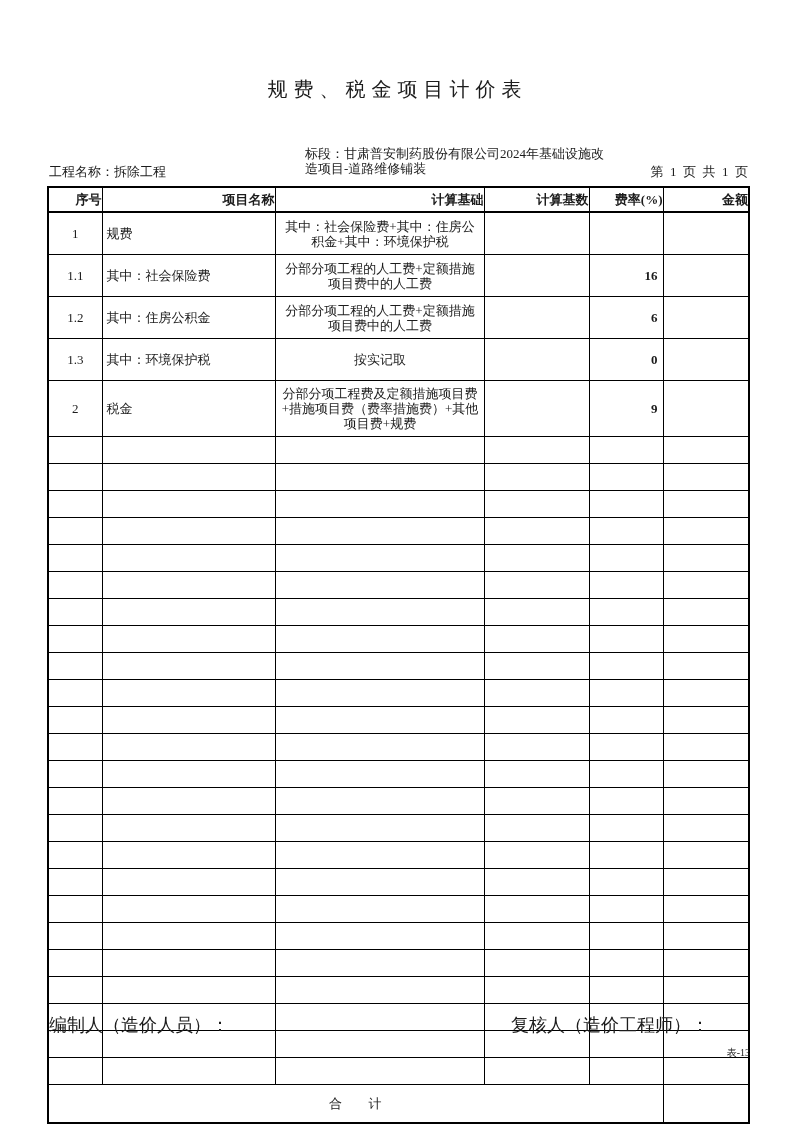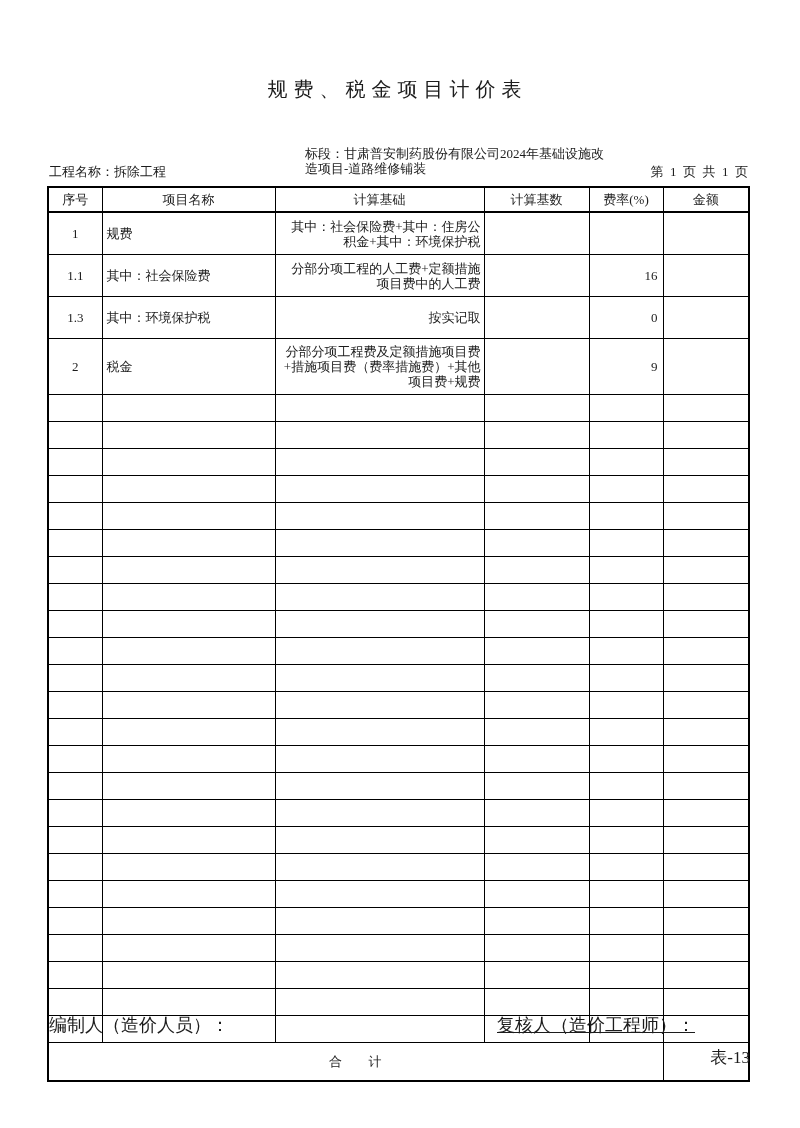--- a/index.html
+++ b/index.html
@@ -37,40 +37,40 @@
     border: 2px solid #000;
     font-size: 13px;
   }
   .fee-table th, .fee-table td {
     border: 1px solid #000;
     vertical-align: middle;
     line-height: 15px;
     overflow: hidden;
   }
   .fee-table thead tr { height: 25px; }
-  .fee-table thead th { font-weight: normal; text-align: center; border-bottom-width: 2px; }
+  .fee-table thead th { font-weight: bold; text-align: right; border-bottom-width: 2px; }
   .c-seq   { text-align: center; }
   .c-name  { text-align: left; padding: 13px 4px; }
-  .c-basis { text-align: right; padding: 1px 3px 1px 4px; }
+  .c-basis { text-align: center; padding: 1px 3px 1px 4px; }
   .c-base  { text-align: left; padding: 1px 4px; }
-  .c-rate  { text-align: right; padding: 1px 5px 1px 12px; }
+  .c-rate  { text-align: right; padding: 1px 5px 1px 12px; font-weight: bold; }
   .c-amount{ text-align: right; padding: 1px 5px 1px 2px; }
   .dr0 { height: 39px; }
   .dr1 { height: 37px; }
   .dr2 { height: 36px; }
   .dr3 { height: 21px; }
   .dr4 { height: 56px; }
   .empty-row { height: 24px; }
   .fee-table tfoot tr { height: 38px; }
   .total-cell { text-align: center; white-space: pre; letter-spacing: 1px; }
 
   .sign-line { position: absolute; left: 47px; top: 1013px; width: 701px; height: 18px; font-size: 18px; }
   .preparer { position: absolute; left: 2px; top: 0; white-space: nowrap; }
-  .reviewer { position: absolute; left: 450px; top: 0; white-space: nowrap; text-decoration: underline; }
-  .form-code { position: absolute; right: 50px; top: 1046px; font-size: 17px; }
+  .reviewer { position: absolute; left: 464px; top: 0; white-space: nowrap; }
+  .form-code { position: absolute; right: 50px; top: 1046px; font-size: 10px; }
 </style>
 </head>
 <body>
 
 <div class="doc-title">规费、税金项目计价表</div>
 
 <div class="meta">
   <div class="meta-project">工程名称：拆除工程</div>
   <div class="meta-section">标段：甘肃普安制药股份有限公司2024年基础设施改造项目-道路维修铺装</div>
   <div class="meta-page">第  1  页  共  1  页</div>
@@ -105,20 +105,28 @@
         <td class="c-amount"></td>
       </tr>
       <tr class="data-row dr1">
         <td class="c-seq">1.1</td>
         <td class="c-name">其中：社会保险费</td>
         <td class="c-basis">分部分项工程的人工费+定额措施项目费中的人工费</td>
         <td class="c-base"></td>
         <td class="c-rate">16</td>
         <td class="c-amount"></td>
       </tr>
+      <tr class="data-row dr2">
+        <td class="c-seq">1.2</td>
+        <td class="c-name">其中：住房公积金</td>
+        <td class="c-basis">分部分项工程的人工费+定额措施项目费中的人工费</td>
+        <td class="c-base"></td>
+        <td class="c-rate">6</td>
+        <td class="c-amount"></td>
+      </tr>
       <tr class="data-row dr3">
         <td class="c-seq">1.3</td>
         <td class="c-name">其中：环境保护税</td>
         <td class="c-basis">按实记取</td>
         <td class="c-base"></td>
         <td class="c-rate">0</td>
         <td class="c-amount"></td>
       </tr>
       <tr class="data-row dr4">
         <td class="c-seq">2</td>

